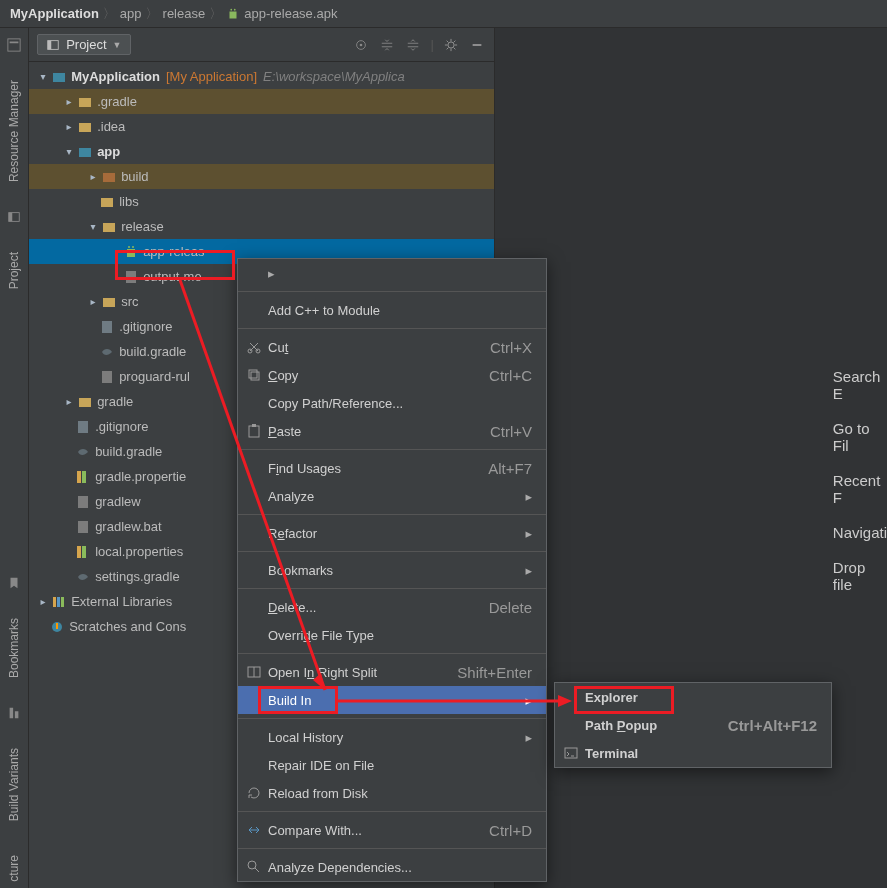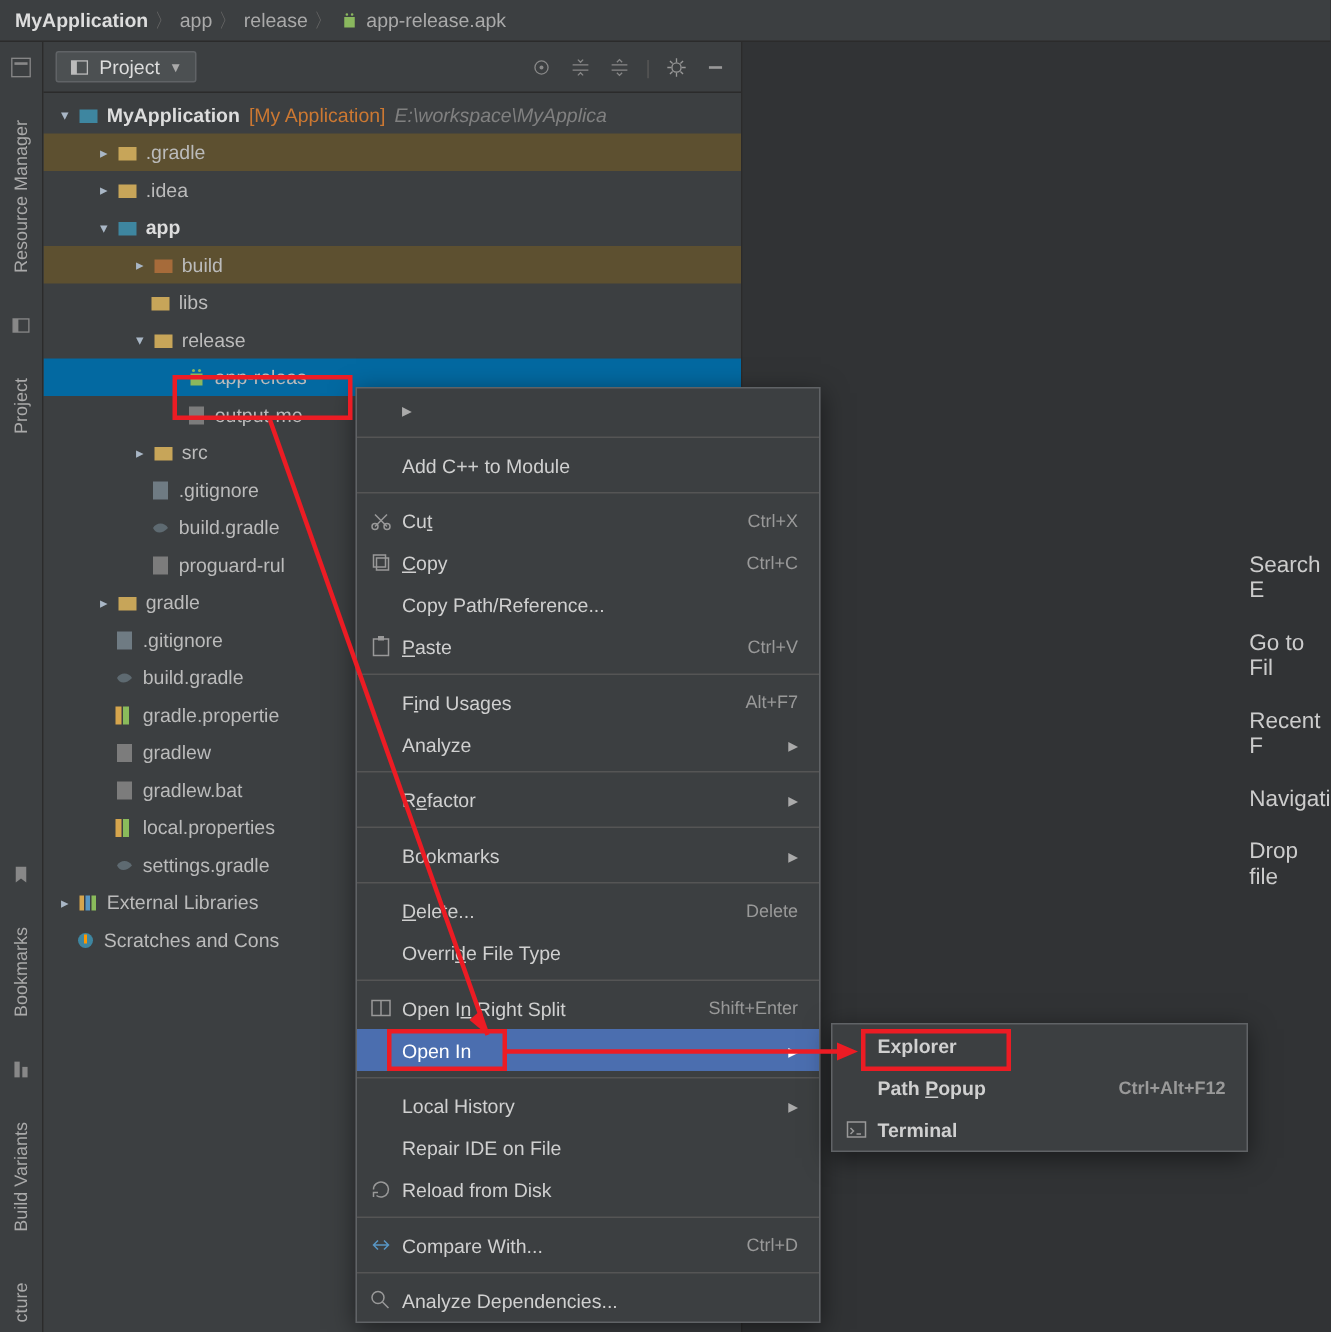--- a/index.html
+++ b/index.html
@@ -121,21 +121,21 @@
   color:#d0d0d0;
   position:relative;
 }
 .menu-item .mi-icon {
   position:absolute; left:8px; top:6px;
   width:16px; height:16px;
   color:#aaa;
 }
 .menu-item.hl { background:#4b6eaf; color:#fff; }
 .menu-item .lbl { flex:1; }
-.menu-item .short { color:#999; font-size:12px; }
+.menu-item .short { color:#999; font-size:15px; }
 .menu-item .arrow-sub { color:#aaa; }
 .menu-item.hl .arrow-sub { color:#fff; }
 .menu-sep { height:1px; background:#555; margin:4px 0; }
 u.mn { text-decoration:underline; }
 
 .red-box { position:absolute; border:3px solid #ec1c24; z-index:20; pointer-events:none; }
 .red-arrow { position:absolute; z-index:21; pointer-events:none; }
 </style>
 </head>
 <body>
@@ -456,21 +456,21 @@
   <div class="menu-sep"></div>
   <div class="menu-item">
     <span class="mi-icon"><svg viewBox="0 0 16 16">
           <rect x="2" y="3" width="12" height="10" fill="none" stroke="#999"></rect>
           <line x1="8" y1="3" x2="8" y2="13" stroke="#999"></line>
         </svg></span>
     <span class="lbl">Open I<u class="mn">n</u> Right Split</span>
       <span class="short">Shift+Enter</span>
   </div>
   <div class="menu-item hl">
-      <span class="lbl">Open In</span>
+      <span class="lbl">Build In</span>
       <span class="arrow-sub">▸</span>
     </div>
   <div class="menu-sep"></div>
   <div class="menu-item">
       <span class="lbl">Local History</span>
       <span class="arrow-sub">▸</span>
     </div>
   <div class="menu-item">
       <span class="lbl">Repair IDE on File</span>
     </div>

